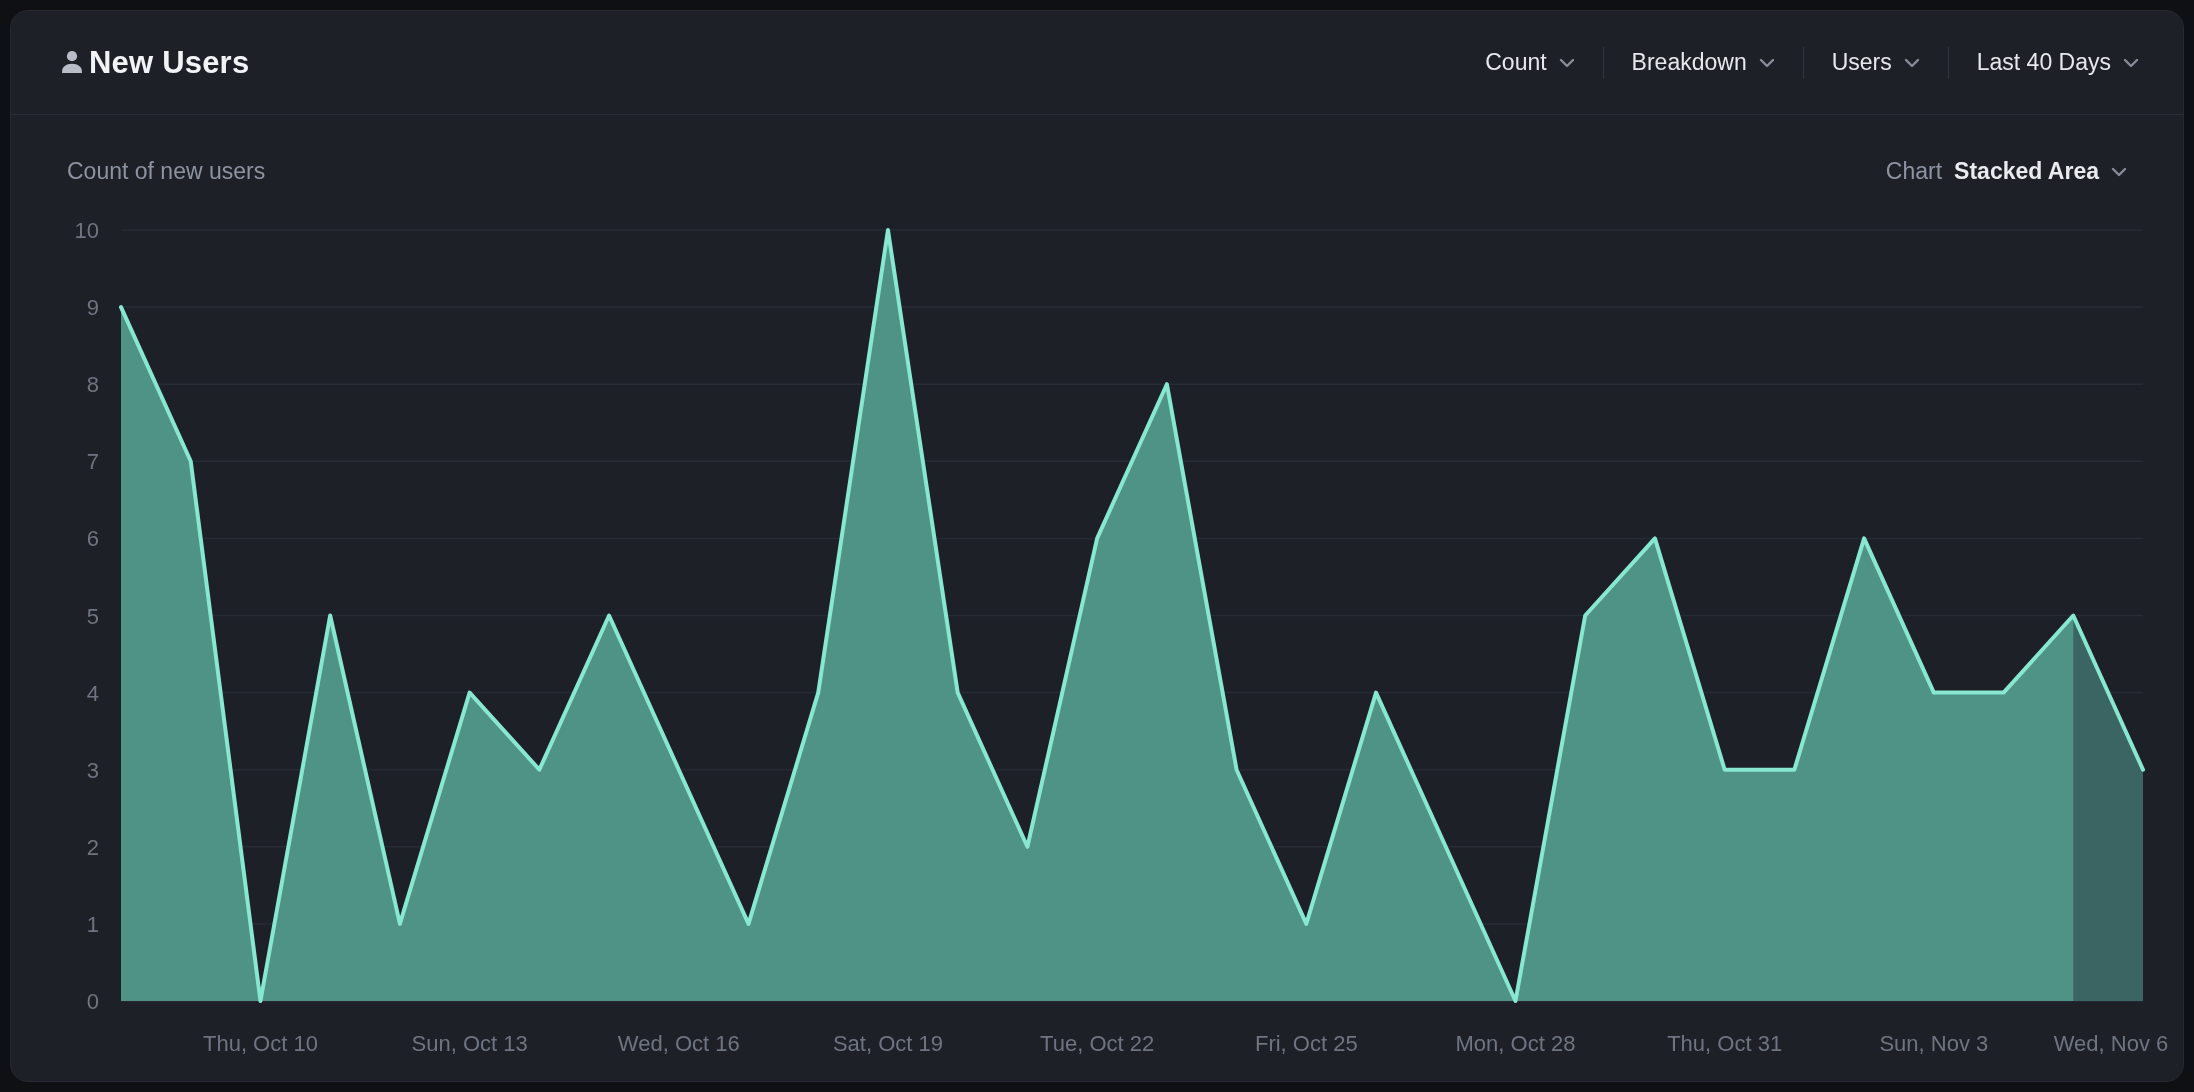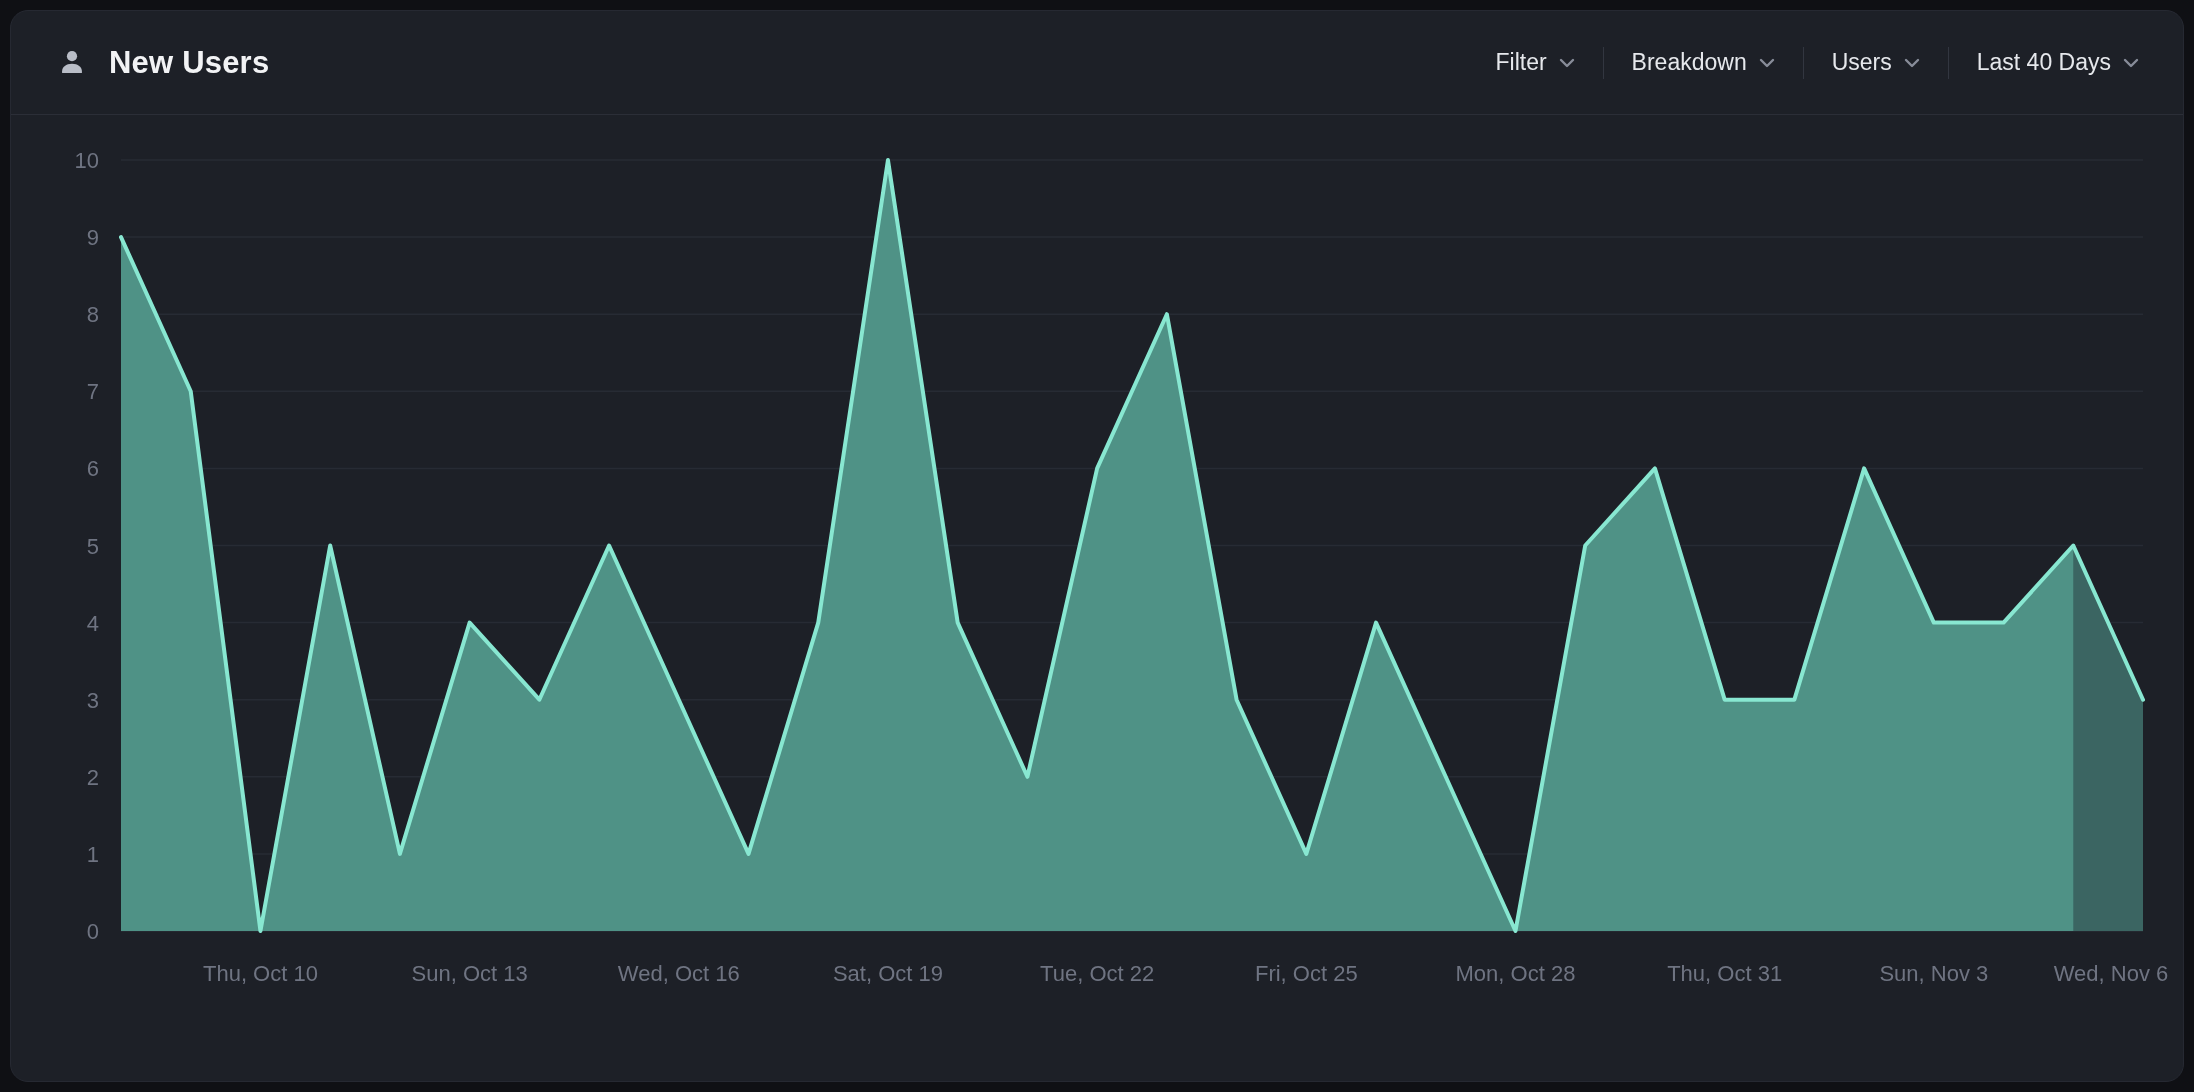--- a/index.html
+++ b/index.html
@@ -17,21 +17,21 @@
     display:flex;flex-direction:column;
     overflow:hidden;
   }
   header{
     height:104px;flex:0 0 104px;
     display:flex;align-items:center;justify-content:space-between;
     padding:0 44px;
     border-bottom:1px solid #2b2e37;
     box-sizing:border-box;
   }
-  .header-left{display:flex;align-items:center;gap:20px;}
+  .header-left{display:flex;align-items:center;}
   .person-icon{display:flex;align-items:center;color:#b9bdc7;}
   h1{
     margin:0;font-size:31px;font-weight:600;color:#f2f3f5;letter-spacing:.2px;
   }
   .header-right{display:flex;align-items:center;}
   .control{
     display:flex;align-items:center;gap:12px;
     color:#e6e8ec;font-size:23px;font-weight:500;
     cursor:pointer;white-space:nowrap;
   }
@@ -64,21 +64,21 @@
         <svg width="34" height="34" viewBox="0 0 24 24" fill="currentColor" aria-hidden="true">
           <circle cx="12" cy="7.2" r="3.6"></circle>
           <path d="M12 12.6c-4.2 0-7 2.3-7 5.4v1h14v-1c0-3.1-2.8-5.4-7-5.4z"></path>
         </svg>
       </span>
       <h1>New Users</h1>
     </div>
 
     <div class="header-right">
       <div class="control">
-        <span>Filter</span>
+        <span>Count</span>
         <span class="chev">
           <svg width="16" height="10" viewBox="0 0 16 10" fill="none">
               <path d="M2 2l6 6 6-6" stroke="currentColor" stroke-width="2.4" stroke-linecap="round" stroke-linejoin="round"></path>
             </svg>
         </span>
       </div>
       <div class="sep"></div>
       <div class="control">
         <span>Breakdown</span>
         <span class="chev">
@@ -101,20 +101,32 @@
         <span>Last 40 Days</span>
         <span class="chev">
           <svg width="16" height="10" viewBox="0 0 16 10" fill="none">
               <path d="M2 2l6 6 6-6" stroke="currentColor" stroke-width="2.4" stroke-linecap="round" stroke-linejoin="round"></path>
             </svg>
         </span>
       </div>
     </div>
   </header>
 
+  <div class="subheader">
+    <span class="series-label">Count of new users</span>
+    <div class="chart-picker">
+      <span class="lbl">Chart</span>
+      <span class="val">Stacked Area</span>
+      <span class="chev">
+        <svg width="16" height="10" viewBox="0 0 16 10" fill="none">
+            <path d="M2 2l6 6 6-6" stroke="currentColor" stroke-width="2.4" stroke-linecap="round" stroke-linejoin="round"></path>
+          </svg>
+      </span>
+    </div>
+  </div>
 
   <div class="chart-area">
       <svg width="2172" height="896" viewBox="0 0 2172 896">
         <g>
           <line x1="110" x2="2132" y1="816" y2="816" stroke="#272b34" stroke-width="1.5"></line>
           <text x="88" y="824" text-anchor="end" fill="#6f7482">0</text>
           <line x1="110" x2="2132" y1="738.9" y2="738.9" stroke="#272b34" stroke-width="1.5"></line>
           <text x="88" y="746.9" text-anchor="end" fill="#6f7482">1</text>
           <line x1="110" x2="2132" y1="661.8" y2="661.8" stroke="#272b34" stroke-width="1.5"></line>
           <text x="88" y="669.8" text-anchor="end" fill="#6f7482">2</text>

